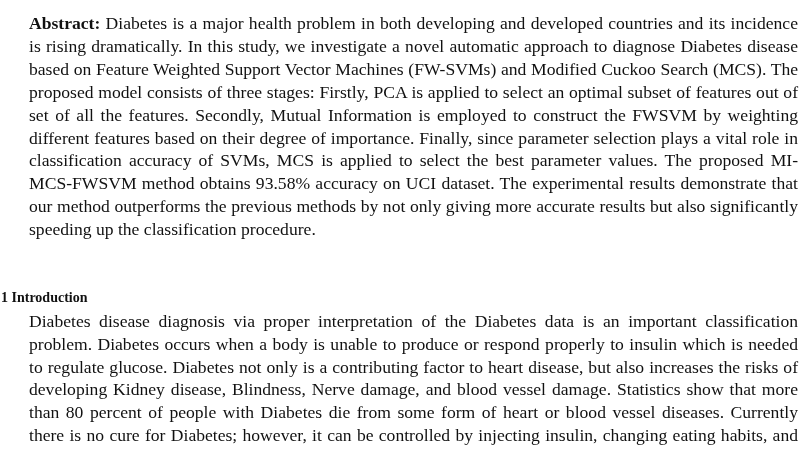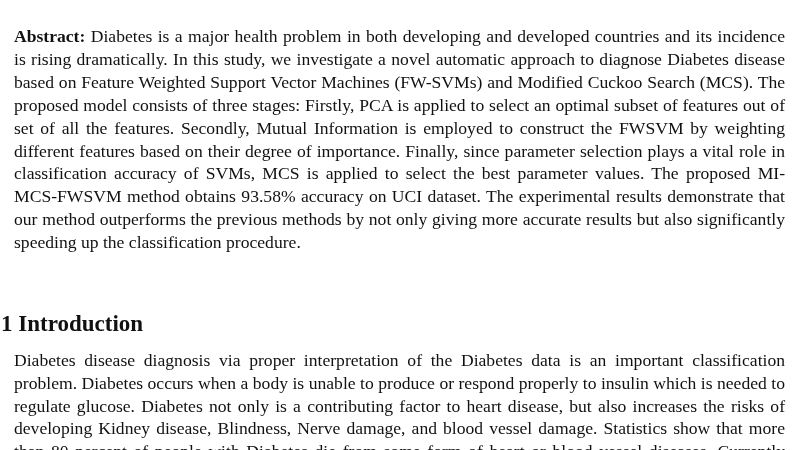--- a/index.html
+++ b/index.html
@@ -17,34 +17,35 @@
       position: absolute;
       left: 1px;
       top: 12px;
       width: 797px;
       font-family: "Liberation Serif", "DejaVu Serif", serif;
       font-size: 17.6px;
       line-height: 22.9px;
       color: #111111;
     }
     .para {
-      margin: 13px;
+      margin: 0;
       text-align: justify;
       text-align-last: left;
+      padding-left: 28px;
     }
     .label {
       font-weight: bold;
     }
     .gap {
       height: 22.9px;
     }
     .heading {
       margin: 0;
       font-weight: bold;
-      font-size: 23px;
+      font-size: 14px;
       line-height: 22.9px;
     }
   </style>
 </head>
 <body>
 
 <div class="page">
   <p class="para"><span class="label">Abstract:</span><span> Diabetes is a major health problem in both developing and developed countries and its incidence is rising dramatically. In this study, we investigate a novel automatic approach to diagnose Diabetes disease based on Feature Weighted Support Vector Machines (FW-SVMs) and Modified Cuckoo Search (MCS). The proposed model consists of three stages: Firstly, PCA is applied to select an optimal subset of features out of set of all the features. Secondly, Mutual Information is employed to construct the FWSVM by weighting different features based on their degree of importance. Finally, since parameter selection plays a vital role in classification accuracy of SVMs, MCS is applied to select the best parameter values.  The proposed MI-MCS-FWSVM method obtains 93.58% accuracy on UCI dataset. The experimental results demonstrate that our method outperforms the previous methods by not only giving more accurate results but also significantly speeding up the classification procedure.</span></p>
 
   <div class="gap"></div>

